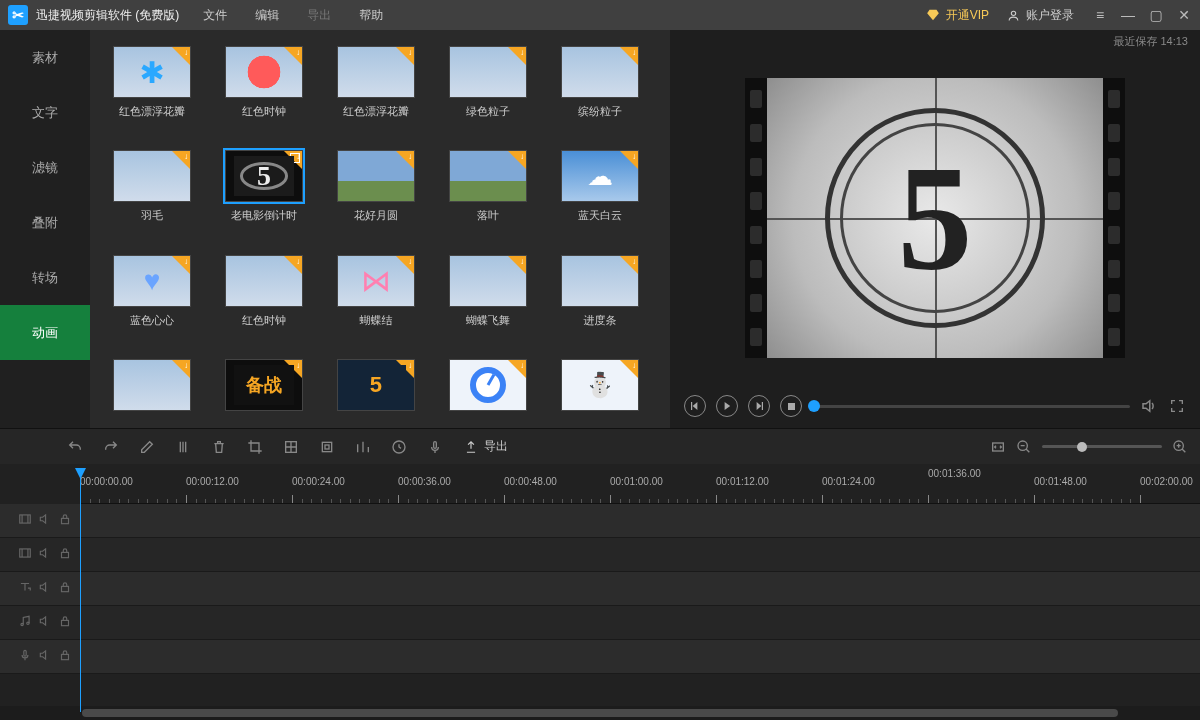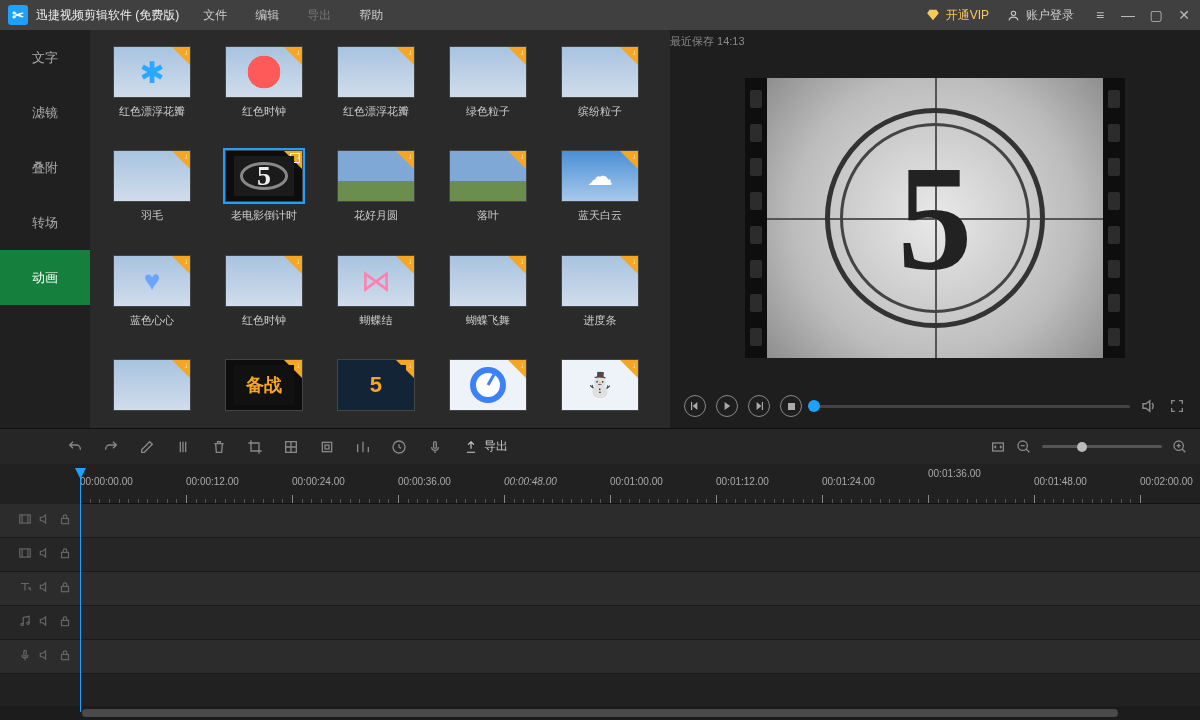--- a/index.html
+++ b/index.html
@@ -33,21 +33,21 @@
 .asset-grid::-webkit-scrollbar-track { background:#333; }
 .asset { display:flex; flex-direction:column; align-items:center; gap:6px; cursor:pointer; }
 .thumb { width:78px; height:52px; position:relative; border:1px solid #444; background:#6a87a3; display:flex; align-items:center; justify-content:center; overflow:hidden; }
 .thumb .corner { position:absolute; top:0; right:0; width:0; height:0; border-left:18px solid transparent; border-top:18px solid #f6a623; }
 .thumb .dl { position:absolute; top:1px; right:2px; font-size:8px; color:#fff; }
 .asset.selected .thumb { outline:2px solid #1ea0ff; }
 .asset.selected .thumb .mark { position:absolute; top:2px; right:2px; width:10px; height:10px; border:1px solid #fff; }
 .asset-label { font-size:11px; color:#ccc; white-space:nowrap; }
 
 .preview-area { flex:1; background:#1e1e1e; display:flex; flex-direction:column; }
-.preview-topbar { height:22px; display:flex; align-items:center; padding-right:24px; color:#888; font-size:11px; }
+.preview-topbar { height:22px; display:flex; align-items:center; justify-content:flex-end; padding-right:12px; color:#888; font-size:11px; }
 .preview-frame { flex:1; display:flex; align-items:center; justify-content:center; }
 .film { width:380px; height:280px; background:#1a1a1a; display:flex; }
 .perf { width:22px; background:#0e0e0e; display:flex; flex-direction:column; justify-content:space-around; padding:4px 0; }
 .perf i { width:12px; height:18px; background:#2c2c2c; border-radius:2px; margin:0 auto; }
 .film-center { flex:1; background:radial-gradient(circle,#e9e9e9 0%,#bcbcbc 65%,#8e8e8e 100%); display:flex; align-items:center; justify-content:center; position:relative; }
 .film-center::before, .film-center::after { content:""; position:absolute; background:#555; }
 .film-center::before { width:2px; height:100%; left:50%; }
 .film-center::after { width:100%; height:2px; top:50%; }
 .film-ring { width:220px; height:220px; border:5px solid #333; border-radius:50%; display:flex; align-items:center; justify-content:center; position:relative; z-index:2; }
 .film-ring2 { width:190px; height:190px; border:3px solid #444; border-radius:50%; display:flex; align-items:center; justify-content:center; }
@@ -146,20 +146,21 @@
     <span>≡</span>
     <span>—</span>
     <span>▢</span>
     <span>✕</span>
   </div>
 </div>
 
 <div class="main">
 
   <div class="sidebar" id="sidebar">
+      <div class="sidebar-item">素材</div>
       <div class="sidebar-item">文字</div>
       <div class="sidebar-item">滤镜</div>
       <div class="sidebar-item">叠附</div>
       <div class="sidebar-item">转场</div>
       <div class="sidebar-item active">动画</div>
     </div>
 
   <div class="asset-panel">
     <div class="asset-grid" id="asset-grid">
         <div class="asset">
@@ -541,21 +542,21 @@
       <div class="minor" style="left: 327.636px;"></div>
       <div class="minor" style="left: 337.273px;"></div>
       <div class="minor" style="left: 346.909px;"></div>
       <div class="minor" style="left: 356.545px;"></div>
       <div class="minor" style="left: 366.182px;"></div>
       <div class="minor" style="left: 375.818px;"></div>
       <div class="minor" style="left: 385.455px;"></div>
       <div class="minor" style="left: 395.091px;"></div>
       <div class="minor" style="left: 404.727px;"></div>
       <div class="minor" style="left: 414.364px;"></div>
-      <div class="major" style="left: 424px; font-style: italic;">
+      <div class="major" style="left: 424px;">
         <span style="margin-bottom:8px">00:00:48.00</span>
         <i></i>
       </div>
       <div class="minor" style="left: 433.636px;"></div>
       <div class="minor" style="left: 443.273px;"></div>
       <div class="minor" style="left: 452.909px;"></div>
       <div class="minor" style="left: 462.545px;"></div>
       <div class="minor" style="left: 472.182px;"></div>
       <div class="minor" style="left: 481.818px;"></div>
       <div class="minor" style="left: 491.455px;"></div>

